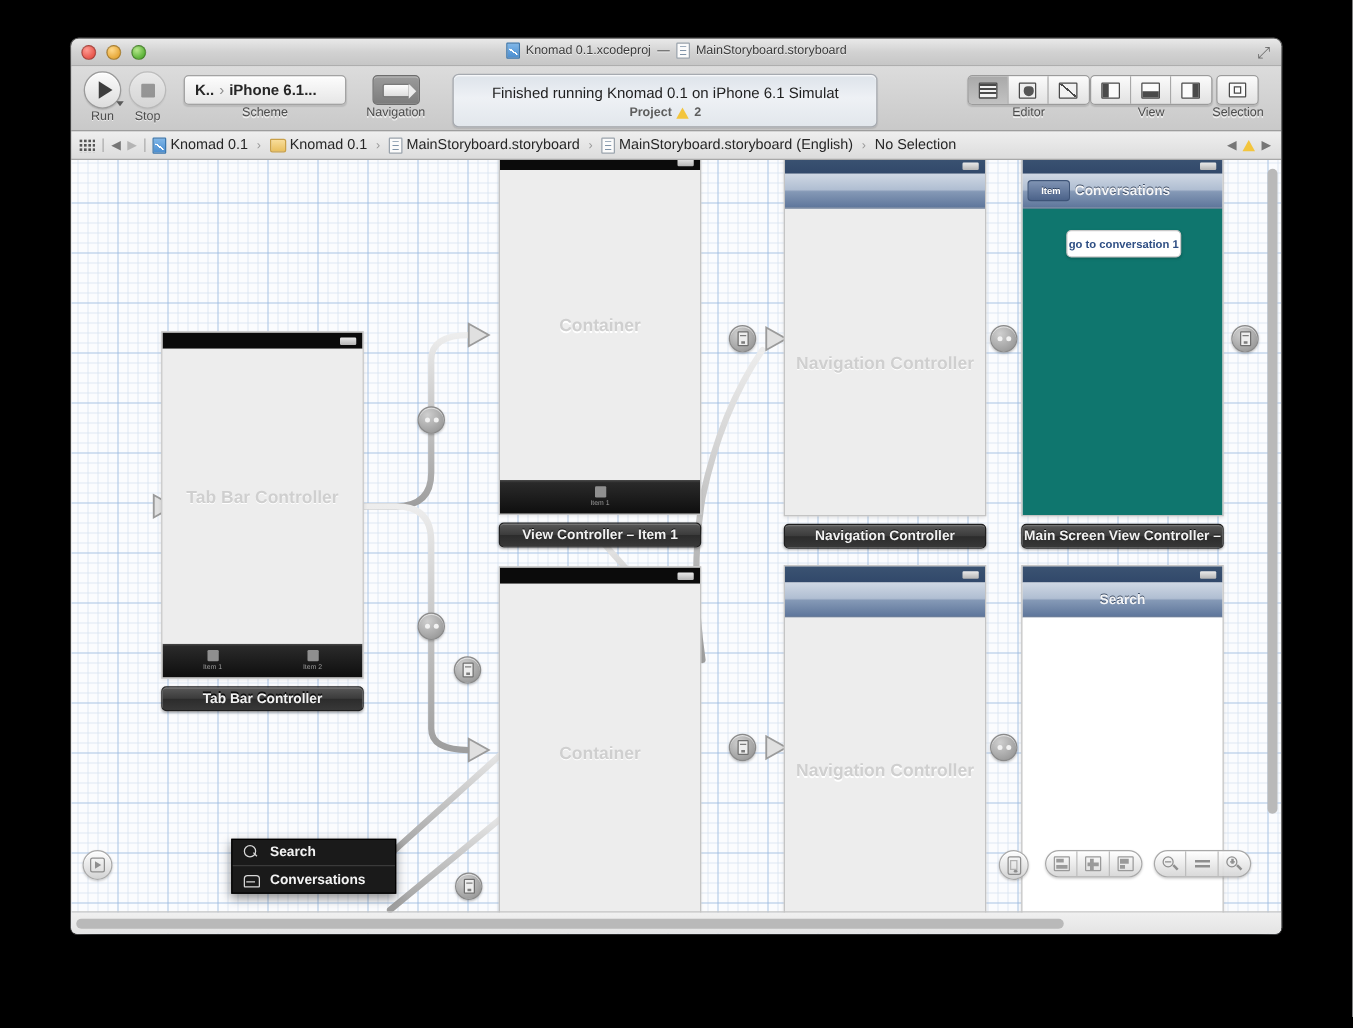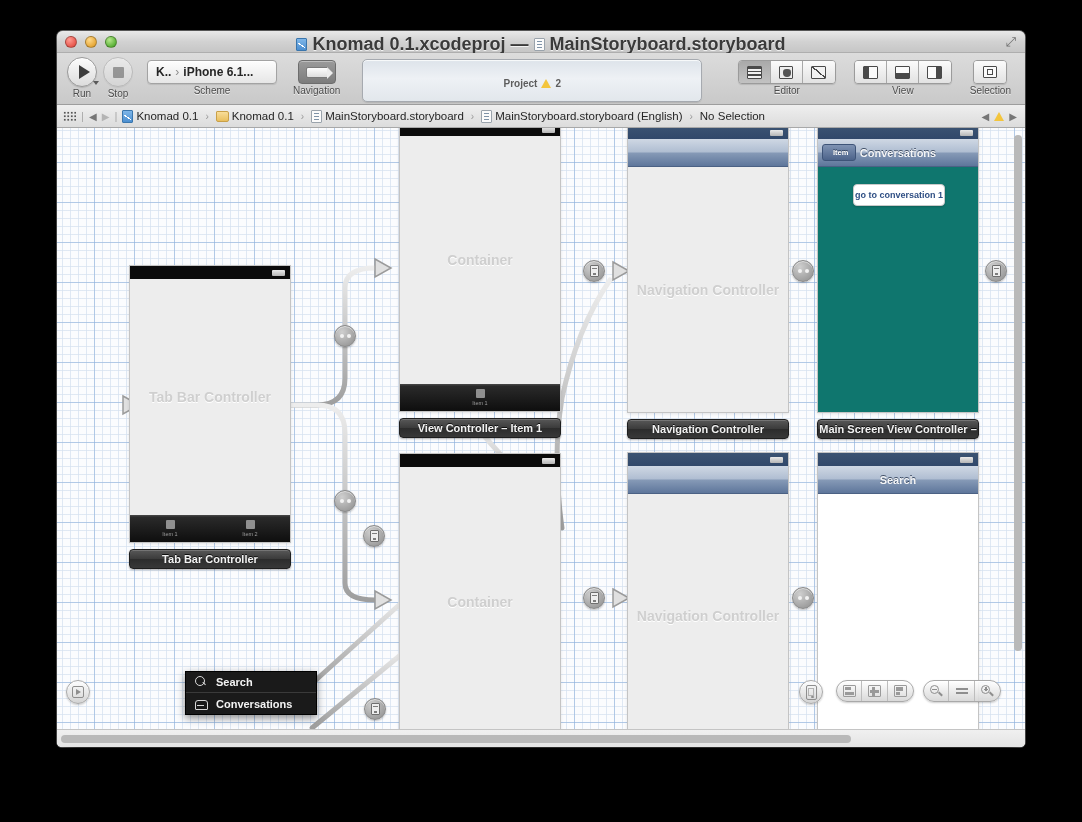--- a/index.html
+++ b/index.html
@@ -44,22 +44,22 @@
     border: 1px solid rgba(0,0,0,.28);
   }
   #tl-close { left: 8px;  background: radial-gradient(circle at 35% 30%, #ff9b92, #e8584e 70%); }
   #tl-min   { left: 28px; background: radial-gradient(circle at 35% 30%, #ffd98a, #e7a93a 70%); }
   #tl-max   { left: 48px; background: radial-gradient(circle at 35% 30%, #b6e88c, #5db33a 70%); }
 
   #title-text {
     position: absolute;
     left: 0; right: 0; top: 3px;
     text-align: center;
-    font-size: 18px;
-    font-weight: bold;
+    font-size: 10px;
+    font-weight: normal;
     color: #3a3a3a;
     text-shadow: 0 1px 0 rgba(255,255,255,.75);
     display: flex; align-items: center; justify-content: center;
     gap: 5px;
   }
   .doc-ico {
     display: inline-block;
     width: 11px; height: 13px;
     border-radius: 1px;
     position: relative;
@@ -186,21 +186,20 @@
   .warn-tri {
     width: 0; height: 0;
     border-left: 5px solid transparent; border-right: 5px solid transparent;
     border-bottom: 9px solid #f3c53d;
     position: relative;
   }
 
   #toolbar-right {
     margin-left: auto;
     display: flex;
-    gap: 18px;
     align-items: flex-end;
     padding-right: 4px;
   }
   .seg-group {
     display: flex;
     height: 24px;
     border-radius: 4px;
     border: 1px solid #9b9b9b;
     overflow: hidden;
     box-shadow: 0 1px 1px rgba(0,0,0,.12), inset 0 1px 0 rgba(255,255,255,.8);
@@ -556,20 +555,21 @@
     </div>
 
     <div class="tb-group" style="margin-left:16px">
       <div id="bp-btn">
           <span class="arrow"></span>
         </div>
       <div class="tb-caption">Navigation</div>
     </div>
 
     <div id="activity-view">
+      <div id="activity-main">Finished running Knomad 0.1 on iPhone 6.1 Simulat</div>
       <div id="activity-sub">
         <span>Project</span>
         <span class="warn-tri"></span>
         <span>2</span>
       </div>
     </div>
 
     <div id="toolbar-right">
       <div class="tb-group">
         <div class="seg-group">

